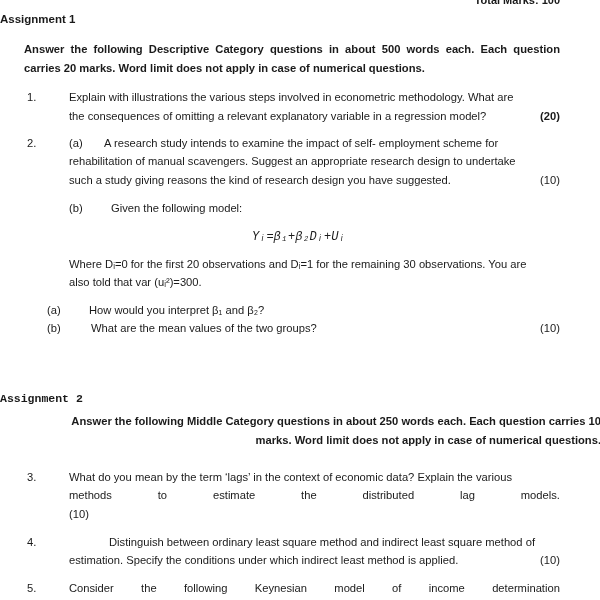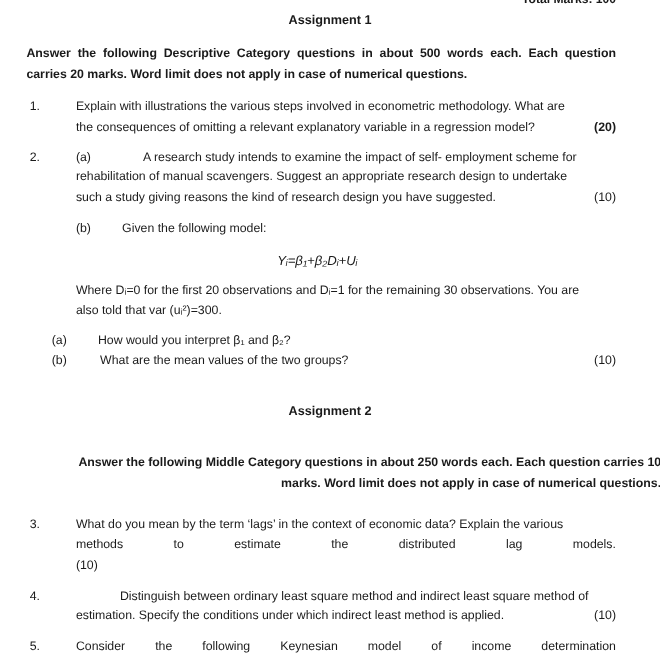--- a/index.html
+++ b/index.html
@@ -1,60 +1,60 @@
 <!DOCTYPE html>
 <html><head>
 <meta charset="utf-8">
 <style>
   html, body { margin:0; padding:0; background:#ffffff; }
   body { width:600px; height:600px; overflow:hidden; position:relative;
          font-family:"Liberation Sans", "DejaVu Sans", sans-serif; color:#1a1a1a; }
   .abs { position:absolute; white-space:nowrap; }
   .t { font-size:11.2px; line-height:16px; }
   .total { right:40px; top:-6px; font-size:11px; font-weight:bold; }
-  .heading { left:0; width:600px; text-align:center; font-size:11.5px; font-weight:bold; }
+  .heading { left:0; width:600px; font-size:11.5px; font-weight:bold; }
   .instr { left:24px; width:536px; white-space:normal; font-size:11.2px; font-weight:bold; line-height:19px; text-align:justify; }
   .num { left:27px; }
   .marks { position:absolute; right:40px; }
   .spread { display:flex; justify-content:space-between; left:69px; width:491px; }
-  .eq { font-family:Liberation Sans, sans-serif; font-style:italic; font-size:12px; }
+  .eq { font-family:Liberation Mono, monospace; font-style:italic; font-size:12px; }
 </style>
 </head>
 <body>
 
 <div class="abs total">Total Marks: 100</div>
 
 <div class="abs heading" style="top:13px;">Assignment 1</div>
 <div class="abs instr" style="top:40px;">Answer the following Descriptive Category questions in about 500 words each. Each question carries 20 marks. Word limit does not apply in case of numerical questions.</div>
 
 <div class="abs t num" style="top:89px;">1.</div>
 <div class="abs t" style="left:69px; top:89px;">Explain with illustrations the various steps involved in econometric methodology. What are</div>
 <div class="abs t" style="left:69px; top:108px;">the consequences of omitting a relevant explanatory variable in a regression model?</div>
 <div class="abs t marks" style="top:108px;font-weight:bold;">(20)</div>
 
 <div class="abs t num" style="top:135px;">2.</div>
 <div class="abs t" style="left:69px; top:135px;">(a)</div>
-<div class="abs t" style="left:130px; top:135px;">A research study intends to examine the impact of self- employment scheme for</div>
+<div class="abs t" style="left:104px; top:135px;">A research study intends to examine the impact of self- employment scheme for</div>
 <div class="abs t" style="left:69px; top:153px;">rehabilitation of manual scavengers. Suggest an appropriate research design to undertake</div>
 <div class="abs t" style="left:69px; top:172px;">such a study giving reasons the kind of research design you have suggested.</div>
 <div class="abs t marks" style="top:172px;">(10)</div>
 
 <div class="abs t" style="left:69px; top:200px;">(b)</div>
 <div class="abs t" style="left:111px; top:200px;">Given the following model:</div>
 <div class="abs eq" style="left:252px; top:230px;">Yᵢ=β₁+β₂Dᵢ+Uᵢ</div>
 <div class="abs t" style="left:69px; top:256px;">Where Dᵢ=0 for the first 20 observations and Dᵢ=1 for the remaining 30 observations. You are</div>
 <div class="abs t" style="left:69px; top:274px;">also told that var (uᵢ²)=300.</div>
 
 <div class="abs t" style="left:47px; top:302px;">(a)</div>
 <div class="abs t" style="left:89px; top:302px;">How would you interpret β₁ and β₂?</div>
 <div class="abs t" style="left:47px; top:320px;">(b)</div>
 <div class="abs t" style="left:91px; top:320px;">What are the mean values of the two groups?</div>
 <div class="abs t marks" style="top:320px;">(10)</div>
 
-<div class="abs heading" style="top:368px;">Assignment 2</div>
+<div class="abs heading" style="top:392px;font-family:Liberation Mono, monospace;">Assignment 2</div>
 <div class="abs instr" style="top:412px; width:530px; text-align:right;margin-left:47px;">Answer the following Middle Category questions in about 250 words each. Each question carries 10 marks. Word limit does not apply in case of numerical questions.</div>
 
 <div class="abs t num" style="top:469px;">3.</div>
 <div class="abs t" style="left:69px; top:469px;">What do you mean by the term ‘lags’ in the context of economic data? Explain the various</div>
 <div class="abs t spread" style="top:487px;align-items:center;">
   <span>methods</span>
   <span>to</span>
   <span>estimate</span>
   <span>the</span>
   <span>distributed</span>

